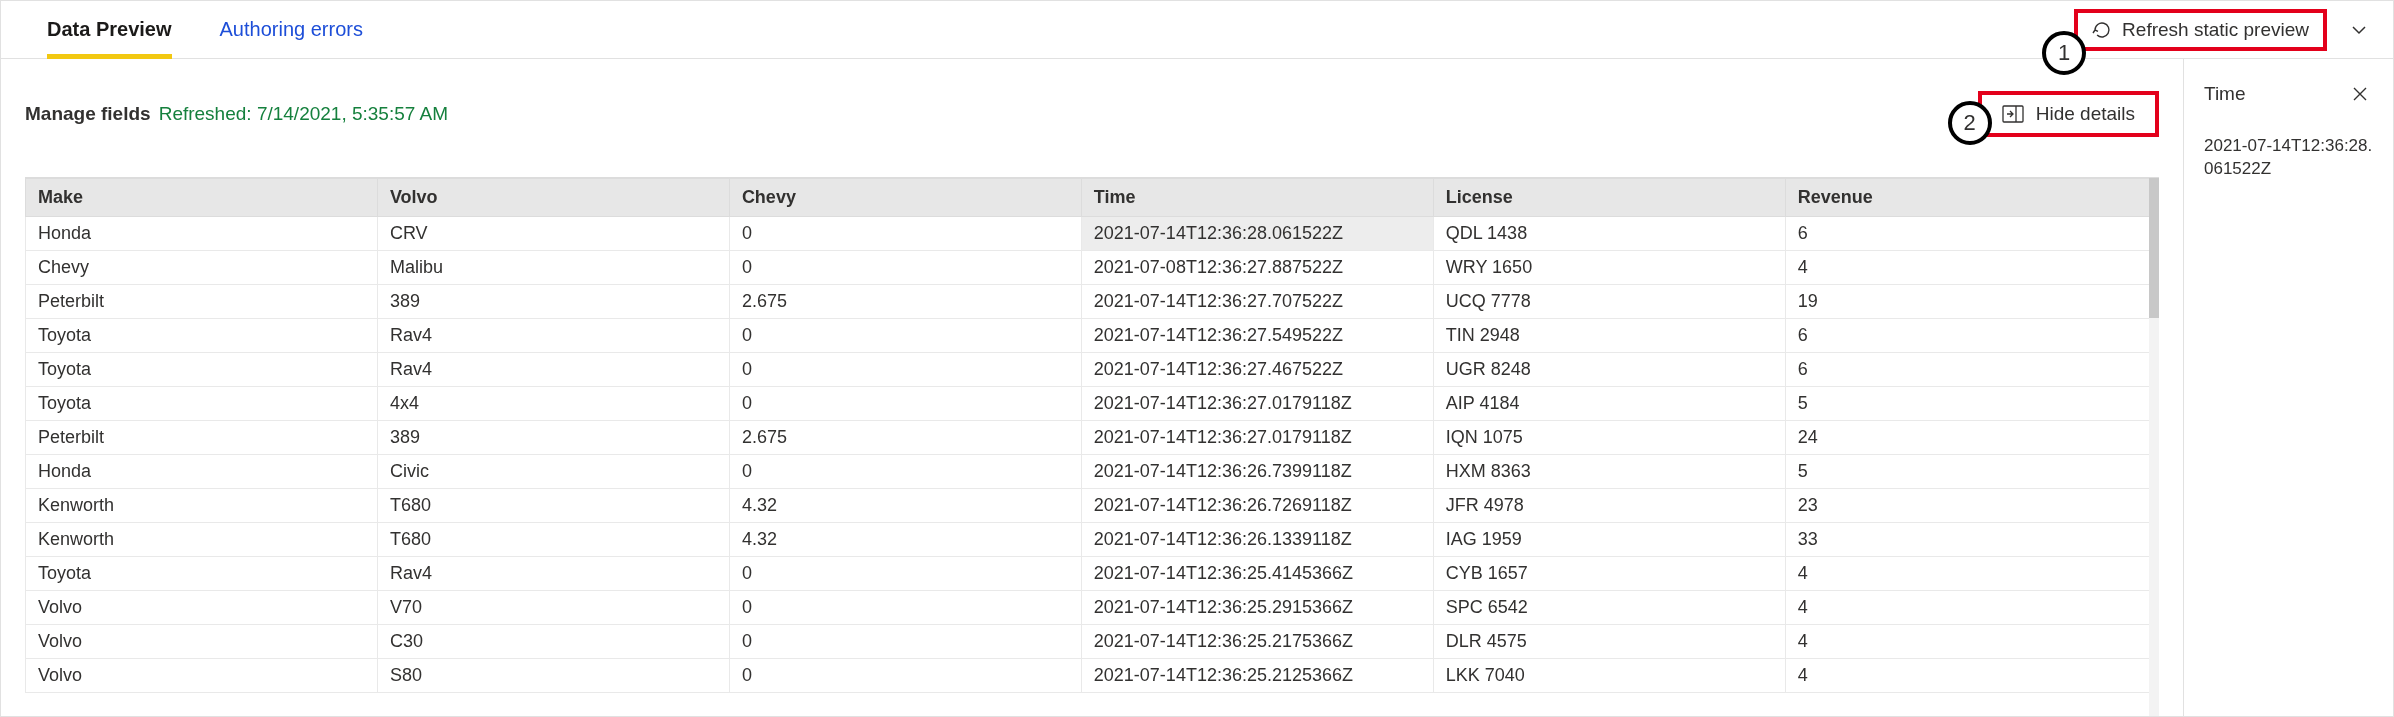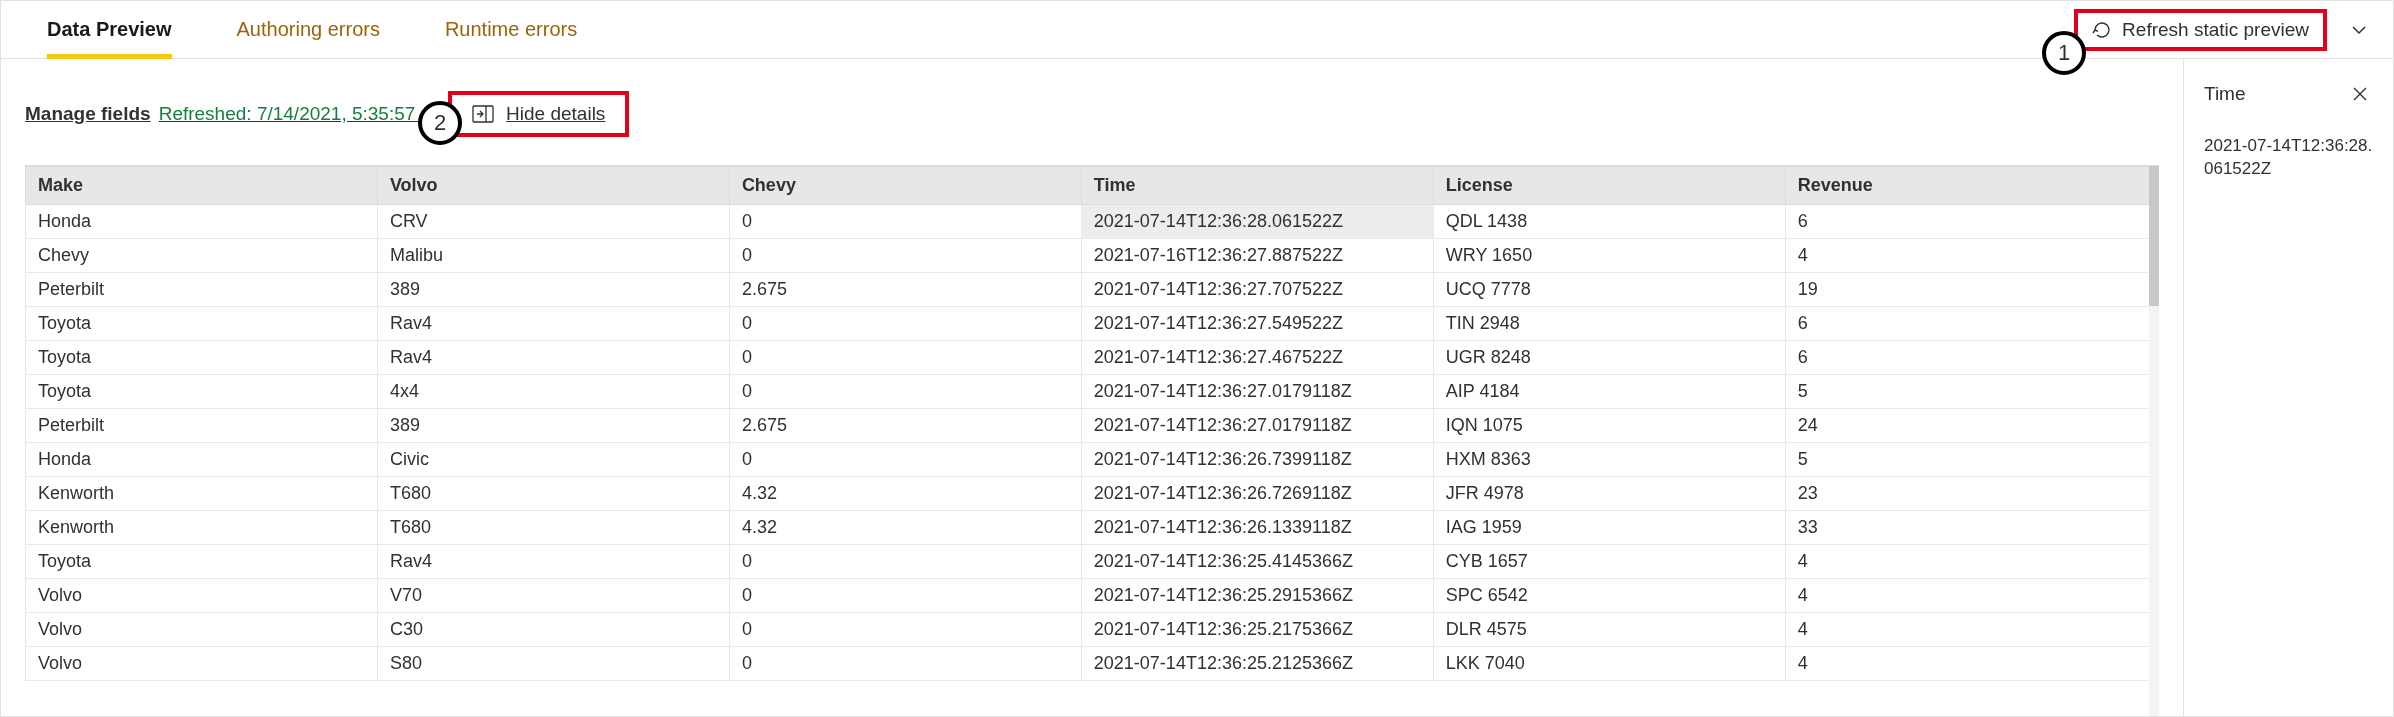--- a/index.html
+++ b/index.html
@@ -16,26 +16,26 @@
     border: 1px solid #e1e1e1;
   }
   .topbar {
     display: flex;
     align-items: center;
     justify-content: space-between;
     border-bottom: 1px solid #e1e1e1;
     height: 58px;
     padding: 0 20px 0 46px;
   }
-  .tabs { display: flex; gap: 65px; align-items: center; height: 100%; }
+  .tabs { display: flex; gap: 48px; align-items: center; height: 100%; }
   .tab {
     display: flex;
     align-items: center;
     height: 100%;
-    color: #a16207;
+    color: #1d4ed8;
     cursor: pointer;
     position: relative;
     font-size: 20px;
   }
   .tab.active { font-weight: 600; color: #1b1a19; }
   .tab.active::after {
     content: "";
     position: absolute;
     left: 0; right: 0;
     bottom: -1px;
@@ -80,23 +80,22 @@
   .main {
     flex: 1;
     padding: 32px 24px 0 24px;
     display: flex;
     flex-direction: column;
     overflow: hidden;
   }
   .manage-row {
     display: flex;
     align-items: center;
-    justify-content: flex-start;
-    margin-bottom: 28px;
-    text-decoration: underline;
+    justify-content: space-between;
+    margin-bottom: 40px;
   }
   .manage-left { display:flex; align-items: baseline; gap: 8px; }
   .manage-title { font-weight: 600; font-size: 19px; }
   .manage-sub { font-size: 19px; color: #15803d; }
   .hide-details-btn {
     display: flex;
     align-items: center;
     gap: 12px;
     padding: 8px 20px;
     border: 4px solid #e3001b;
@@ -175,21 +174,20 @@
   svg { display:block; }
 </style>
 </head>
 <body>
 
 <div class="outer">
   <div class="topbar">
     <div class="tabs">
       <div class="tab active">Data Preview</div>
       <div class="tab">Authoring errors</div>
-      <div class="tab">Runtime errors</div>
     </div>
     <div class="top-actions">
       <div class="refresh-btn">
         <div class="callout callout-1">1</div>
         <span>
           <svg width="20" height="20" viewBox="0 0 20 20">
               <path fill="none" stroke="#323130" stroke-width="1.4" d="M3 10a7 7 0 1 1 2.1 5M3 10l-2 3M3 10l3 1.3"></path>
             </svg>
         </span>
         <span>Refresh static preview</span>
@@ -248,21 +246,21 @@
                 <td>CRV</td>
                 <td>0</td>
                 <td class="sel">2021-07-14T12:36:28.061522Z</td>
                 <td>QDL 1438</td>
                 <td>6</td>
               </tr>
               <tr>
                 <td>Chevy</td>
                 <td>Malibu</td>
                 <td>0</td>
-                <td>2021-07-16T12:36:27.887522Z</td>
+                <td>2021-07-08T12:36:27.887522Z</td>
                 <td>WRY 1650</td>
                 <td>4</td>
               </tr>
               <tr>
                 <td>Peterbilt</td>
                 <td>389</td>
                 <td>2.675</td>
                 <td>2021-07-14T12:36:27.707522Z</td>
                 <td>UCQ 7778</td>
                 <td>19</td>

